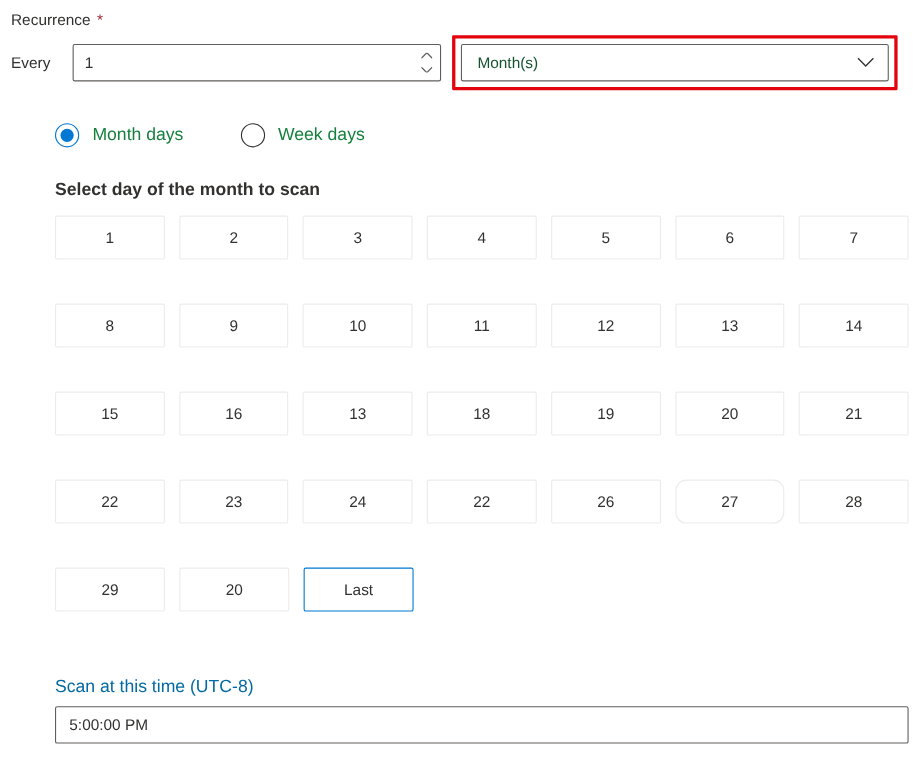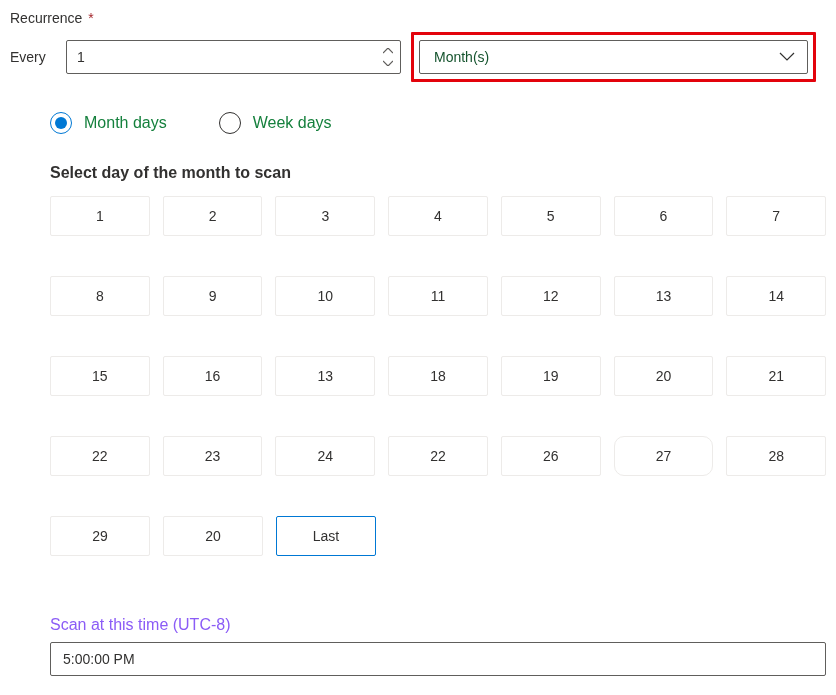--- a/index.html
+++ b/index.html
@@ -151,21 +151,21 @@
     }
     .day-cell.selected {
       border: 1px solid #0078d4;
     }
     .time-section {
       padding-left: 40px;
       margin-top: 60px;
     }
     .time-label {
       font-size: 16px;
-      color: #8b5cf6;
+      color: #0369a1;
       margin-bottom: 8px;
     }
     .time-input {
       width: 776px;
       height: 34px;
       border: 1px solid #605e5c;
       border-radius: 2px;
       padding: 0 12px;
       font-size: 14px;
       font-family: inherit;

